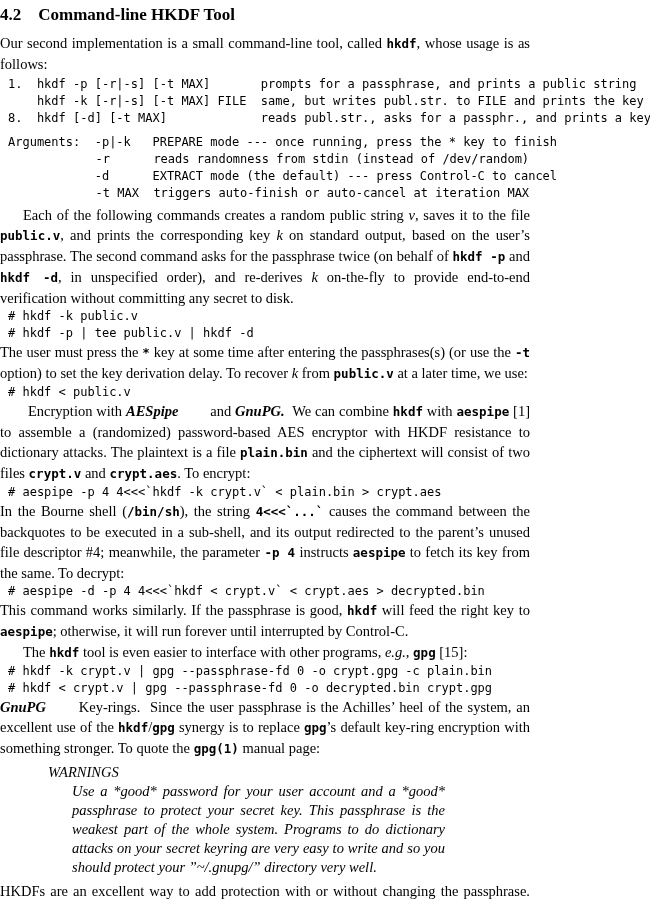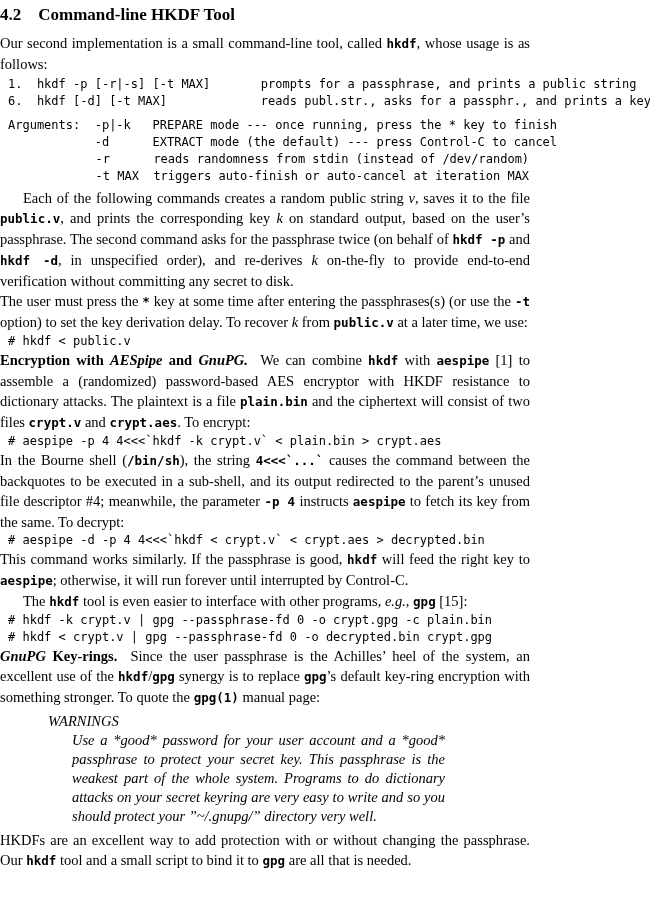--- a/index.html
+++ b/index.html
@@ -10,21 +10,21 @@
     font-size:14.5px; line-height:20px;
     overflow:hidden;
   }
   #doc-content { padding-top:4px; width:530px; }
   h2.section-heading { font-size:17px; line-height:22px; font-weight:bold; margin:0 0 7px 0; }
   .secnum { display:inline-block; margin-right:17px; }
   p.para { margin:0; text-align:justify; }
   p.para.indent { text-indent:23px; }
   .seg-code { font-family:"DejaVu Sans Mono", monospace; font-size:12.5px;font-weight:bold; }
   .seg-i  { font-style:italic; }
-  .seg-b  { font-weight:bold; }
+  .seg-b  { font-weight:normal;padding-left:28px; }
   .seg-bi { font-weight:bold; font-style:italic; }
   .codeblock { font-family:"DejaVu Sans Mono", monospace; font-size:12px; line-height:17px; padding-left:8px; }
   .codeline { white-space:pre; }
   [data-name="intro-paragraph"] { margin-bottom:2px; }
   [data-name="usage-code-block"] { margin:2px 0 7px; }
   [data-name="arguments-code-block"] { margin:0 0 3px;text-align:center; }
   [data-name="aespipe-section-paragraph"] { margin-top:8px; }
   [data-name="gpg-interface-paragraph"] { margin-top:2px; }
   [data-name="keyrings-section-paragraph"] { margin-top:8px; }
   [data-name="warnings-quote"] { font-style:italic; margin:4px 85px 4px 48px; line-height:19px; }
@@ -34,29 +34,34 @@
 </style>
 </head>
 <body>
 
 <div id="doc-content" data-name="document-page">
   <h2 class="section-heading" data-name="section-heading"><span class="secnum" data-name="section-number">4.2</span><span data-name="section-title">Command-line HKDF Tool</span></h2>
 
 <p class="para" data-name="intro-paragraph"><span data-name="text-segment">Our second implementation is a small command-line tool, called </span><span class="seg-code" data-name="text-segment-code">hkdf</span><span data-name="text-segment">, whose usage is as follows:</span></p>
     <div class="codeblock" data-name="usage-code-block">
       <div class="codeline" data-name="code-line">1.  hkdf -p [-r|-s] [-t MAX]       prompts for a passphrase, and prints a public string</div>
-      <div class="codeline" data-name="code-line">6.  hkdf [-d] [-t MAX]             reads publ.str., asks for a passphr., and prints a key</div>
+      <div class="codeline" data-name="code-line">    hkdf -k [-r|-s] [-t MAX] FILE  same, but writes publ.str. to FILE and prints the key</div>
+      <div class="codeline" data-name="code-line">8.  hkdf [-d] [-t MAX]             reads publ.str., asks for a passphr., and prints a key</div>
     </div>
     <div class="codeblock" data-name="arguments-code-block">
       <div class="codeline" data-name="code-line">Arguments:  -p|-k   PREPARE mode --- once running, press the * key to finish</div>
+      <div class="codeline" data-name="code-line">            -r      reads randomness from stdin (instead of /dev/random)</div>
       <div class="codeline" data-name="code-line">            -d      EXTRACT mode (the default) --- press Control-C to cancel</div>
-      <div class="codeline" data-name="code-line">            -r      reads randomness from stdin (instead of /dev/random)</div>
       <div class="codeline" data-name="code-line">            -t MAX  triggers auto-finish or auto-cancel at iteration MAX</div>
     </div>
     <p class="para indent" data-name="commands-paragraph"><span data-name="text-segment">Each of the following commands creates a random public string </span><span class="seg-i" data-name="text-segment-i">v</span><span data-name="text-segment">, saves it to the file </span><span class="seg-code" data-name="text-segment-code">public.v</span><span data-name="text-segment">, and prints the corresponding key </span><span class="seg-i" data-name="text-segment-i">k</span><span data-name="text-segment"> on standard output, based on the user’s passphrase. The second command asks for the passphrase twice (on behalf of </span><span class="seg-code" data-name="text-segment-code">hkdf -p</span><span data-name="text-segment"> and </span><span class="seg-code" data-name="text-segment-code">hkdf -d</span><span data-name="text-segment">, in unspecified order), and re-derives </span><span class="seg-i" data-name="text-segment-i">k</span><span data-name="text-segment"> on-the-fly to provide end-to-end verification without committing any secret to disk.</span></p>
+    <div class="codeblock" data-name="prepare-extract-code">
+      <div class="codeline" data-name="code-line"># hkdf -k public.v</div>
+      <div class="codeline" data-name="code-line"># hkdf -p | tee public.v | hkdf -d</div>
+    </div>
     <p class="para" data-name="star-key-paragraph"><span data-name="text-segment">The user must press the </span><span class="seg-code" data-name="text-segment-code">*</span><span data-name="text-segment"> key at some time after entering the passphrases(s) (or use the </span><span class="seg-code" data-name="text-segment-code">-t</span><span data-name="text-segment"> option) to set the key derivation delay. To recover </span><span class="seg-i" data-name="text-segment-i">k</span><span data-name="text-segment"> from </span><span class="seg-code" data-name="text-segment-code">public.v</span><span data-name="text-segment"> at a later time, we use:</span></p>
     <div class="codeblock" data-name="recover-code">
       <div class="codeline" data-name="code-line"># hkdf &lt; public.v</div>
     </div>
     <p class="para" data-name="aespipe-section-paragraph"><span class="seg-b" data-name="text-segment-b">Encryption with </span><span class="seg-bi" data-name="text-segment-bi">AESpipe</span><span class="seg-b" data-name="text-segment-b"> and </span><span class="seg-bi" data-name="text-segment-bi">GnuPG.</span><span data-name="text-segment">&nbsp; We can combine </span><span class="seg-code" data-name="text-segment-code">hkdf</span><span data-name="text-segment"> with </span><span class="seg-code" data-name="text-segment-code">aespipe</span><span data-name="text-segment"> [1] to assemble a (randomized) password-based AES encryptor with HKDF resistance to dictionary attacks. The plaintext is a file </span><span class="seg-code" data-name="text-segment-code">plain.bin</span><span data-name="text-segment"> and the ciphertext will consist of two files </span><span class="seg-code" data-name="text-segment-code">crypt.v</span><span data-name="text-segment"> and </span><span class="seg-code" data-name="text-segment-code">crypt.aes</span><span data-name="text-segment">. To encrypt:</span></p>
     <div class="codeblock" data-name="encrypt-code">
       <div class="codeline" data-name="code-line"># aespipe -p 4 4&lt;&lt;&lt;`hkdf -k crypt.v` &lt; plain.bin &gt; crypt.aes</div>
     </div>
     <p class="para" data-name="bourne-shell-paragraph"><span data-name="text-segment">In the Bourne shell (</span><span class="seg-code" data-name="text-segment-code">/bin/sh</span><span data-name="text-segment">), the string </span><span class="seg-code" data-name="text-segment-code">4&lt;&lt;&lt;`...`</span><span data-name="text-segment"> causes the command between the backquotes to be executed in a sub-shell, and its output redirected to the parent’s unused file descriptor #4; meanwhile, the parameter </span><span class="seg-code" data-name="text-segment-code">-p 4</span><span data-name="text-segment"> instructs </span><span class="seg-code" data-name="text-segment-code">aespipe</span><span data-name="text-segment"> to fetch its key from the same. To decrypt:</span></p>
     <div class="codeblock" data-name="decrypt-code">

